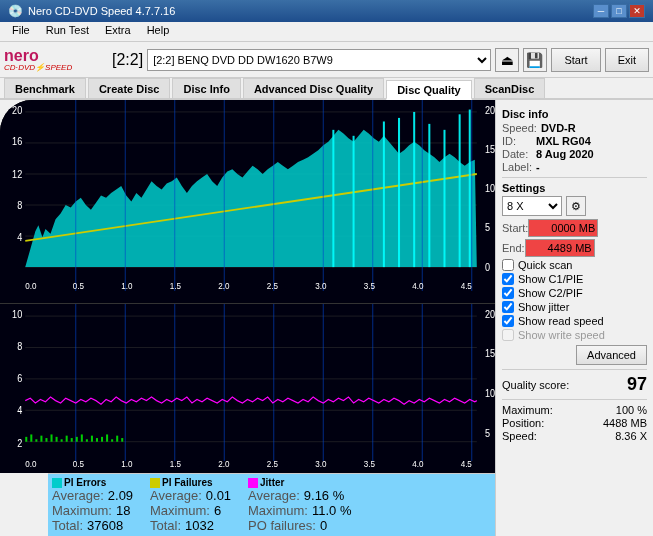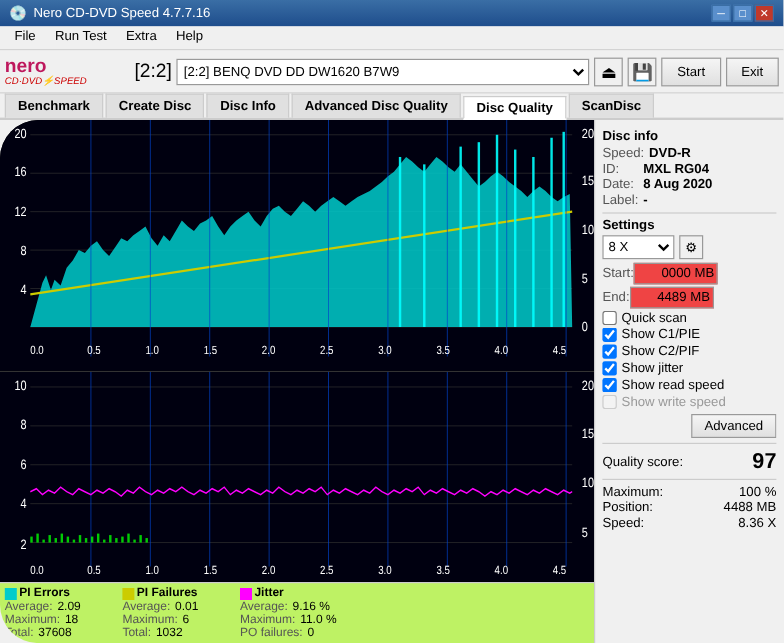--- a/index.html
+++ b/index.html
@@ -255,26 +255,27 @@
     }
     
     #charts-container {
       flex: 1;
       display: flex;
       flex-direction: column;
       position: relative;
     }
     
     #bottom-stats {
-      background: #bef264;
+      background: #7dd3fc;
       border-top: 1px solid #ccc;
       display: flex;
       padding: 3px 4px;
       gap: 8px;
       font-size: 10px;
+      margin-left: 48px;
     }
     
     .stat-group-item {
       display: flex;
       flex-direction: column;
       min-width: 90px;
     }
     
     .legend-row {
       display: flex;
@@ -286,21 +287,21 @@
     
     .color-sq {
       width: 10px;
       height: 10px;
       display: inline-block;
     }
     
     .stat-line {
       display: flex;
       gap: 4px;
-      font-size: 10px;
+      font-size: 13px;
     }
     .sl-key { color: #555; }
     .sl-val { color: black; }
   </style>
 </head>
 <body>
 
 <div id="titlebar">
   <div id="titlebar-left">
     <span style="font-size:12px;">💿</span>

